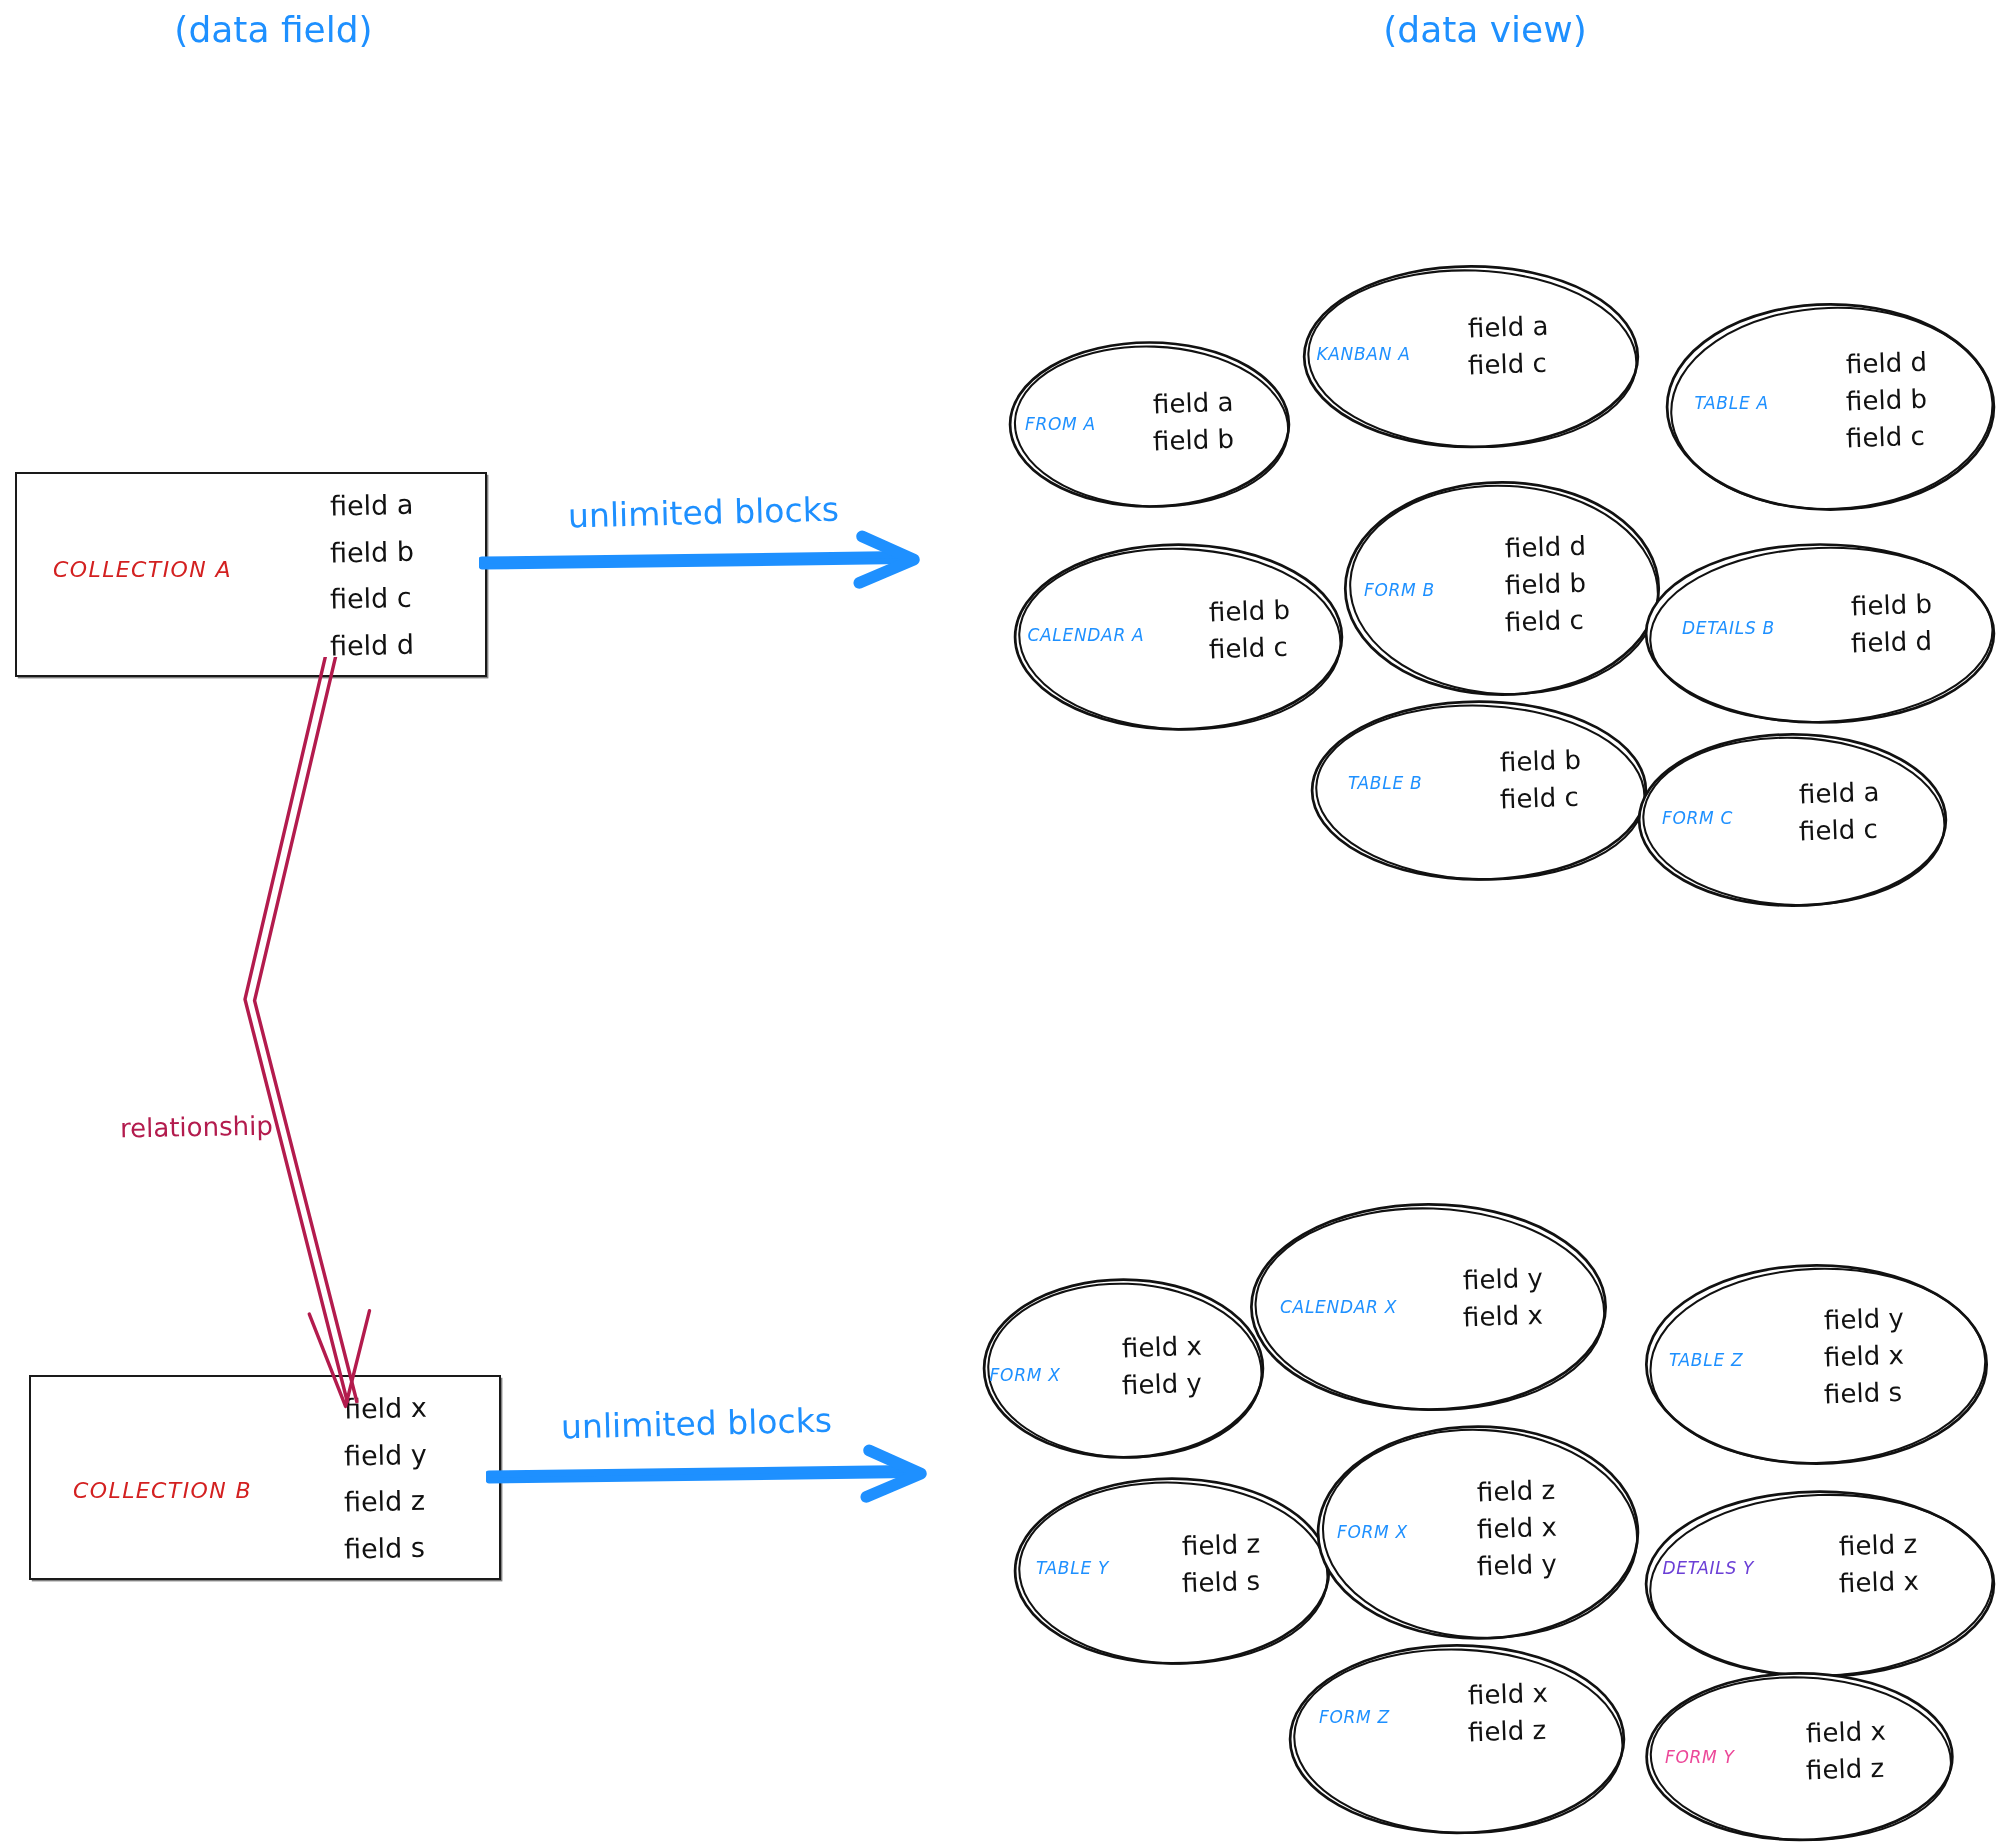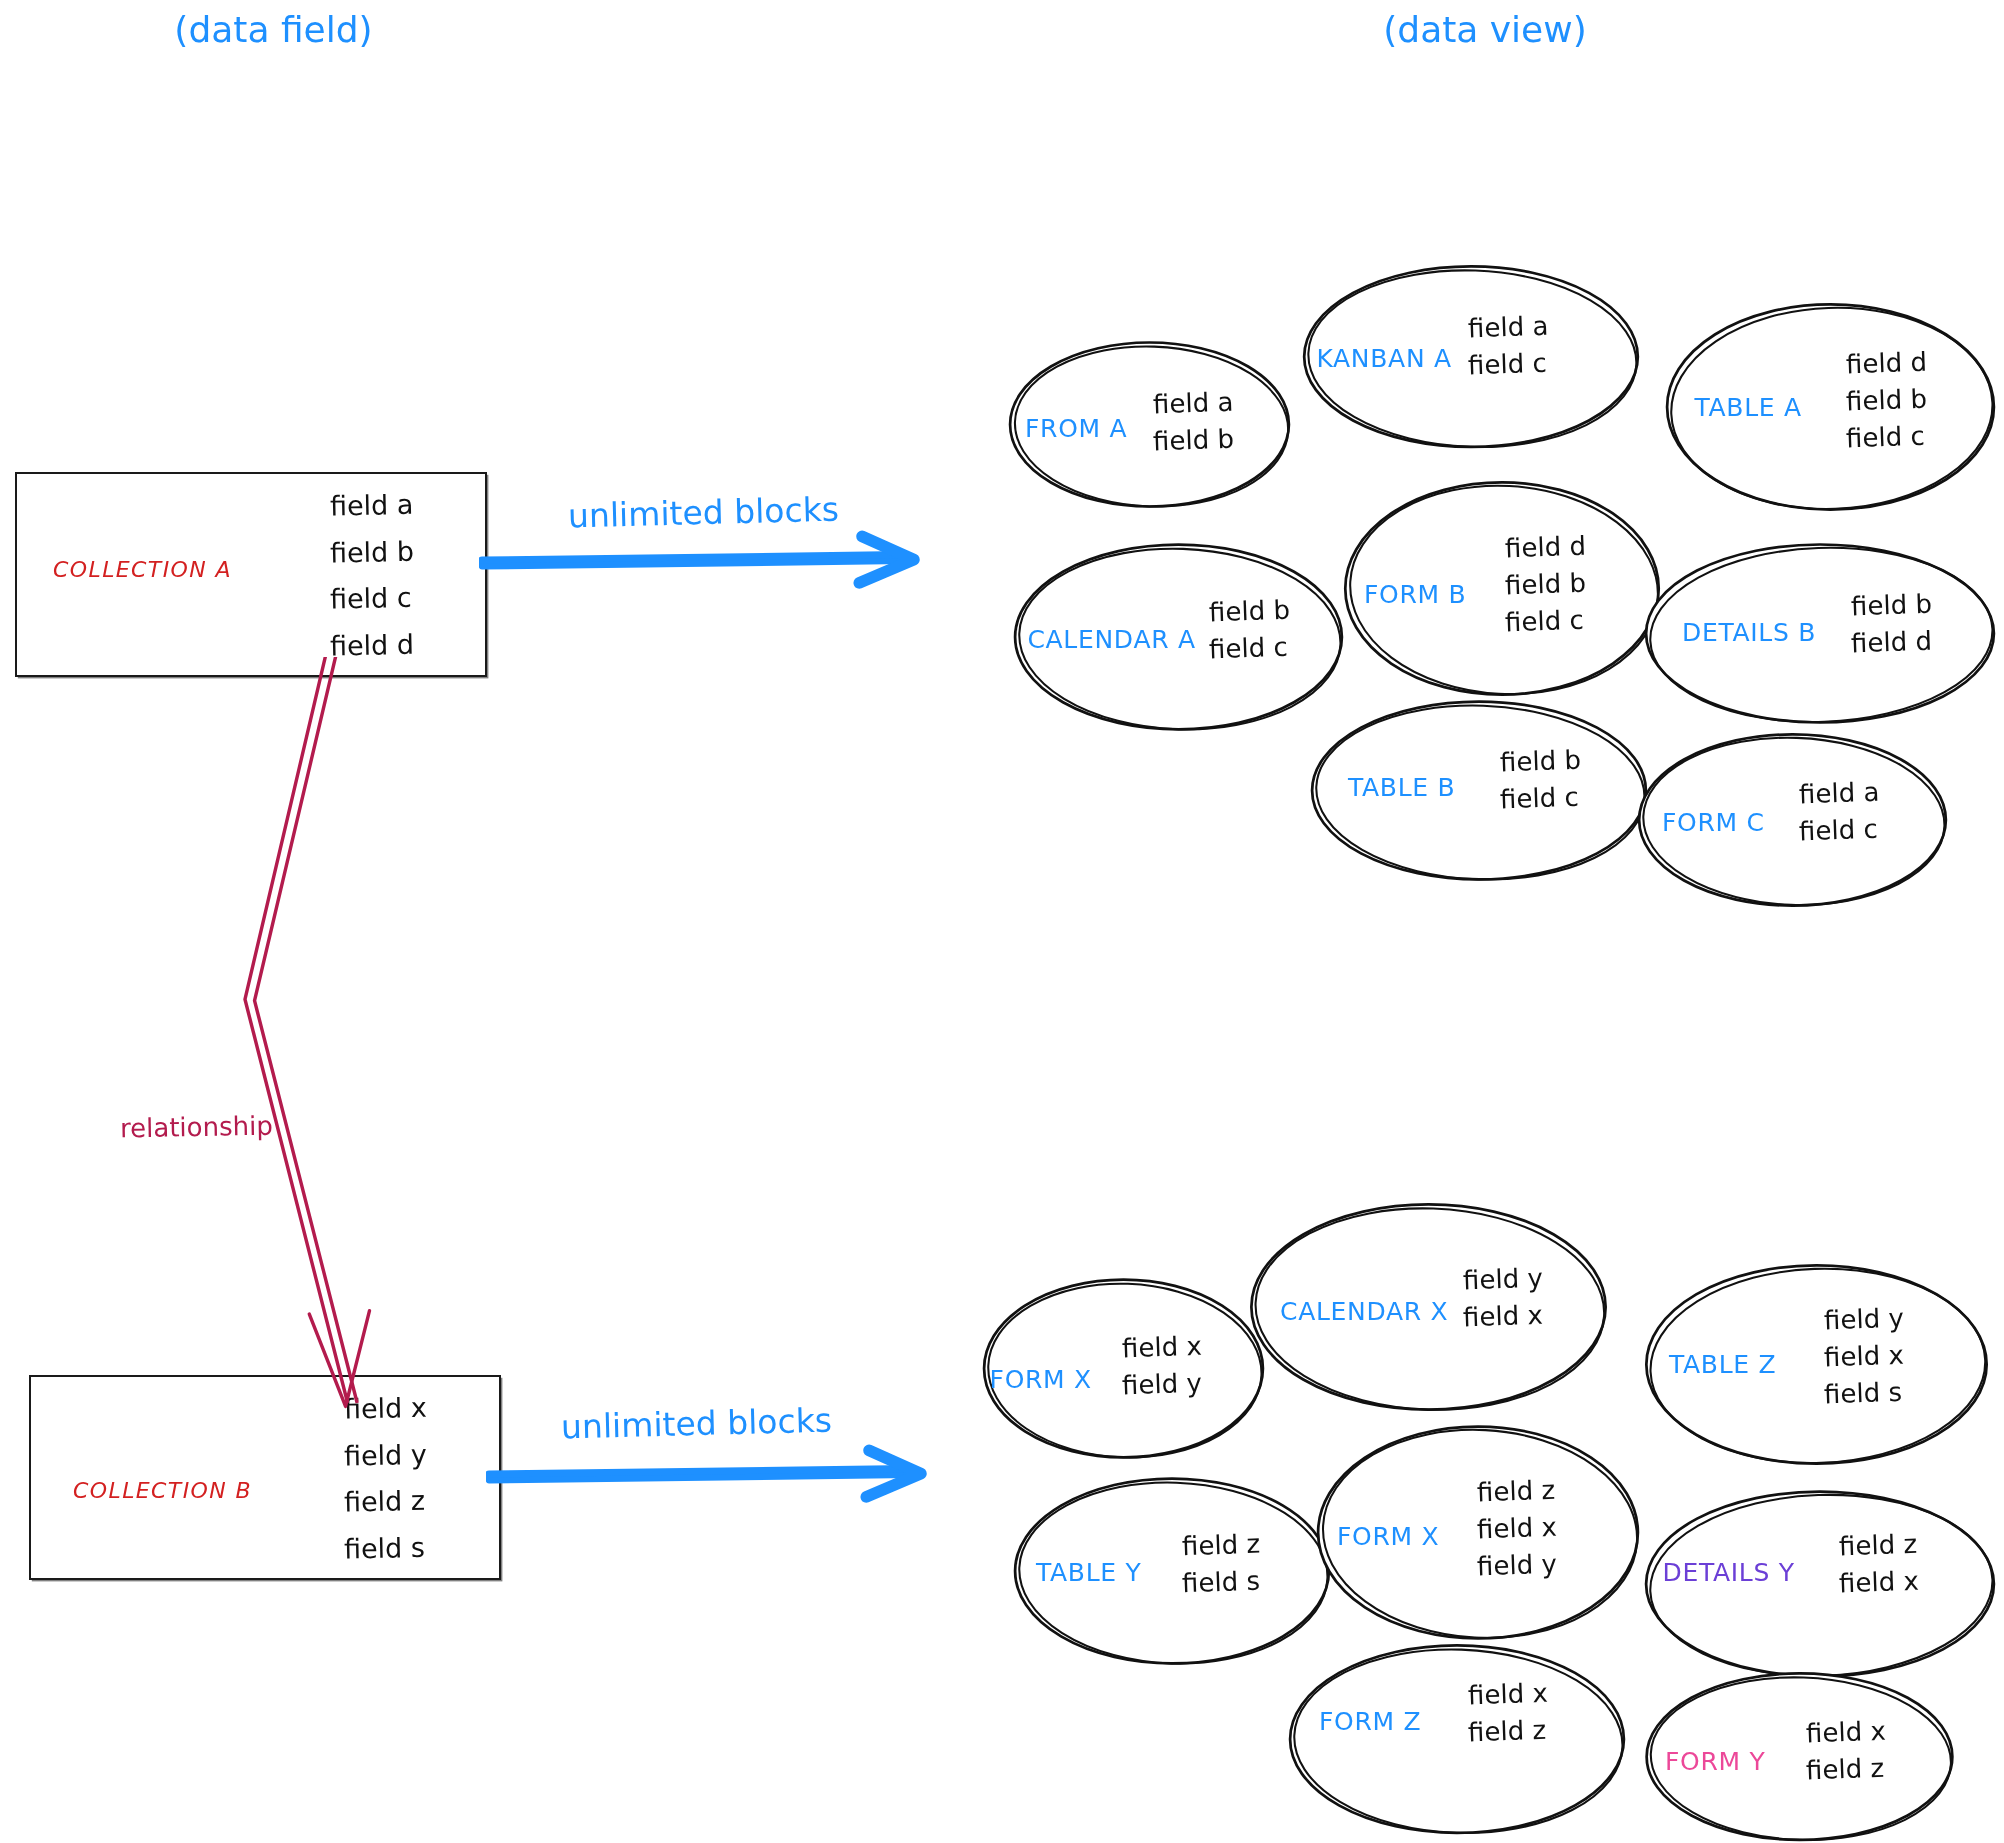--- a/index.html
+++ b/index.html
@@ -125,23 +125,24 @@
     position: absolute;
     left: 0;
     top: 0;
     width: 100%;
     height: 100%;
     overflow: visible;
   }
   .block-label {
     position: absolute;
     color: #1e90ff;
-    font-size: 25px;
+    font-size: 17px;
     letter-spacing: 0.7px;
     white-space: nowrap;
+    font-style: italic;
   }
   .block-fields {
     position: absolute;
     display: flex;
     flex-direction: column;
     gap: 6.8px;
   }
   .block-fields .field-item {
     font-size: 26px;
     transform: rotate(-2deg);

